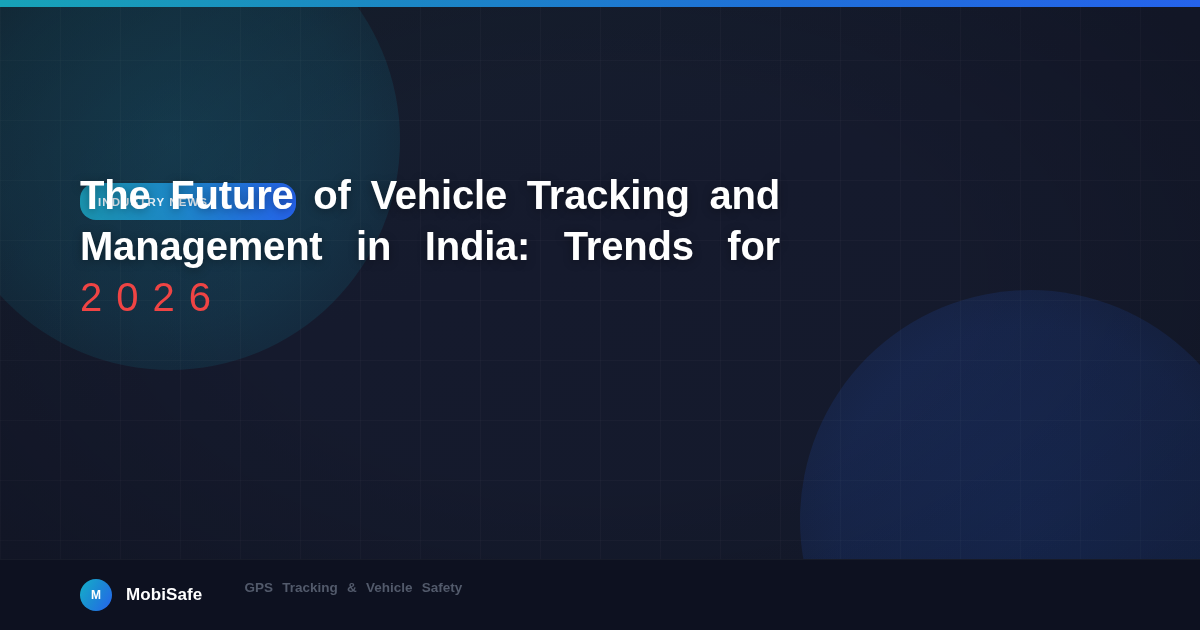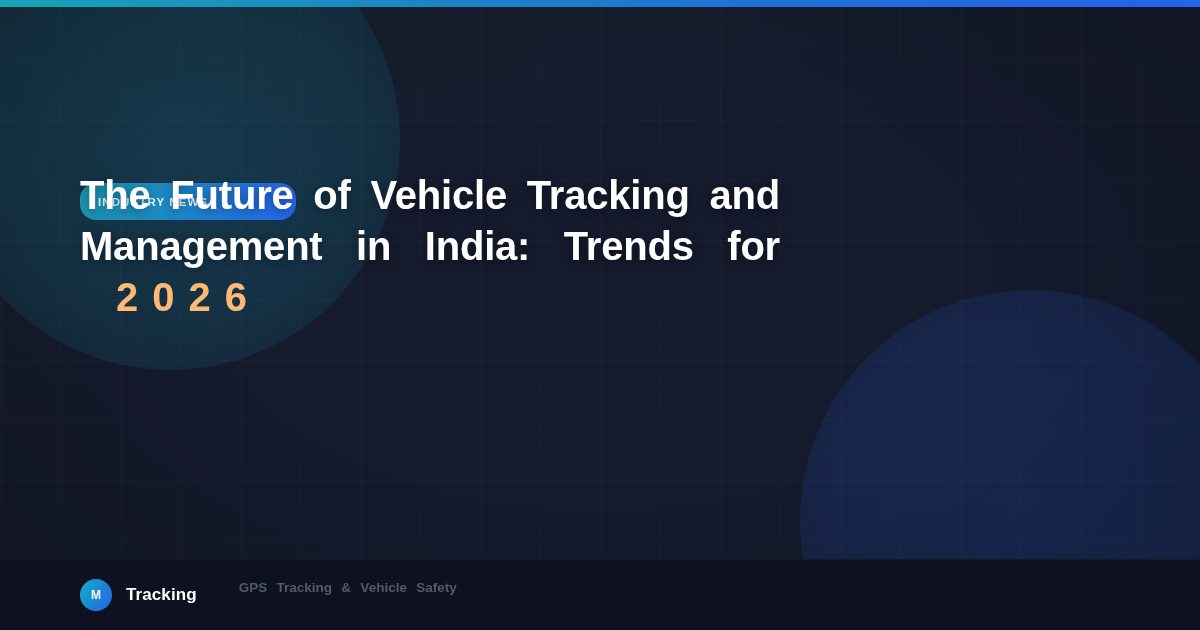--- a/index.html
+++ b/index.html
@@ -122,25 +122,24 @@
     text-align: justify;
     letter-spacing: -0.2px;
     text-shadow: 0 2px 10px rgba(0,0,0,0.35);
   }
   .title::after {
     content: "";
     display: inline-block;
     width: 100%;
   }
   .title .year {
-    color: #fdba74;
+    color: #ef4444;
     letter-spacing: 14px;
     text-shadow: none;
-    font-weight: 700;
-    margin-left: 36px;
+    font-weight: 400;
   }
 
   
   .footer {
     position: absolute;
     left: 0; right: 0; bottom: 0;
     height: 70px;
     background: #0d1120;
     border-top: 1px solid rgba(255,255,255,0.045);
     display: flex;
@@ -208,18 +207,18 @@
 
   <div class="title-wrap">
     <h1 class="title"><span>The Future of Vehicle Tracking and Management in India: Trends for</span> <span class="year">2026</span></h1>
   </div>
 
   <div class="footer">
     <div class="brand">
       <div class="logo-mark">
         <span>M</span>
       </div>
-      <div class="brand-name">Tracking</div>
+      <div class="brand-name">MobiSafe</div>
     </div>
     <div class="tagline">GPS Tracking &amp; Vehicle Safety</div>
   </div>
 
 </div>
 
 </body></html>

